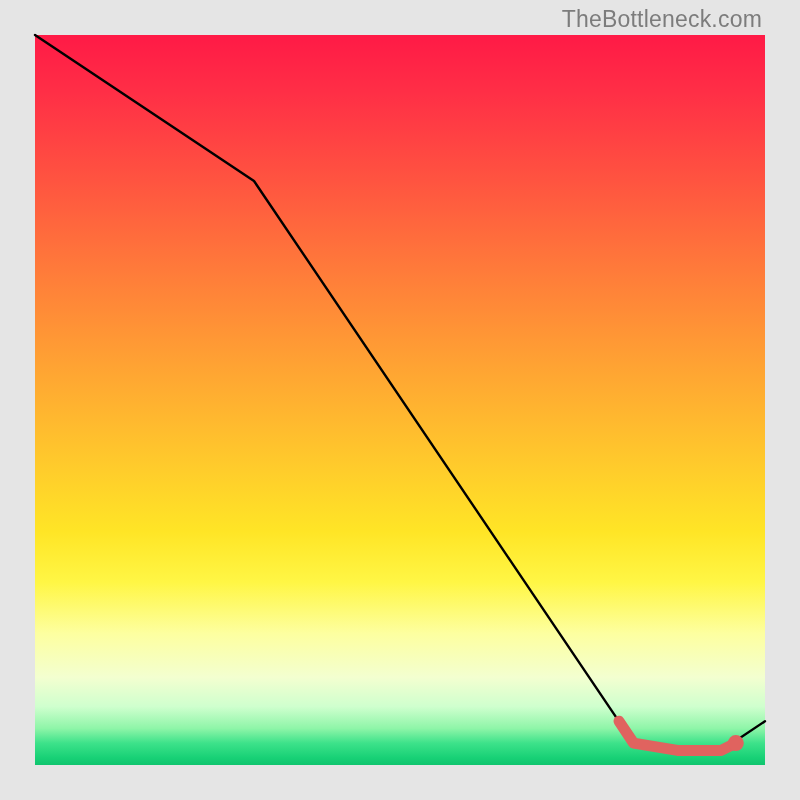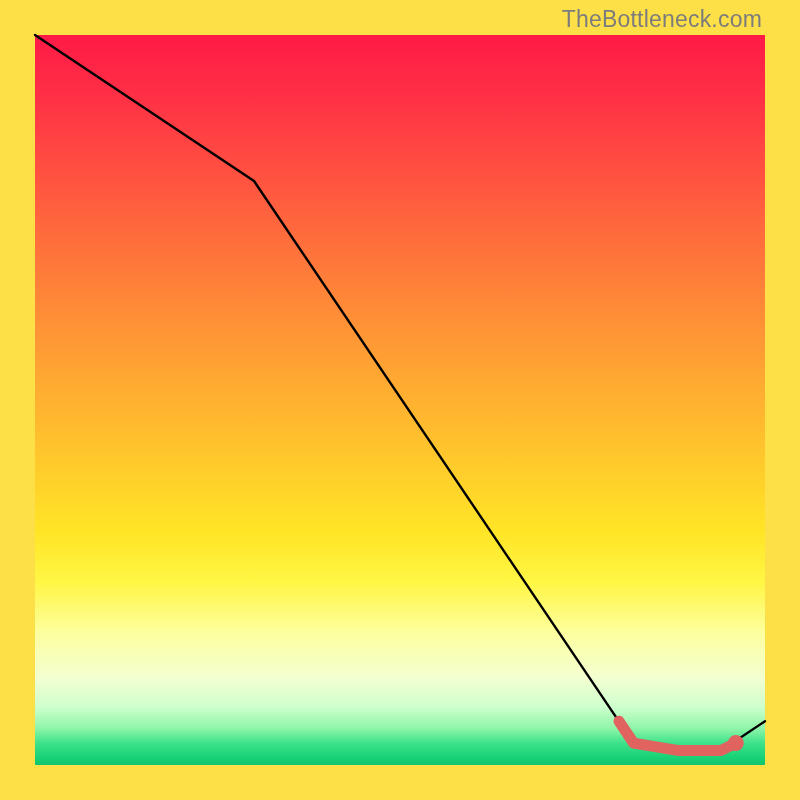--- a/index.html
+++ b/index.html
@@ -8,21 +8,21 @@
     width: 800px;
     height: 800px;
     background: #000;
     overflow: hidden;
     font-family: Arial, Helvetica, sans-serif;
   }
   .frame {
     position: relative;
     width: 800px;
     height: 800px;
-    background: #fde047;
+    background: #e5e5e5;
   }
   .plot-area {
     position: absolute;
     left: 35px;
     top: 35px;
     width: 730px;
     height: 730px;
     
     background: linear-gradient(
       to bottom,

